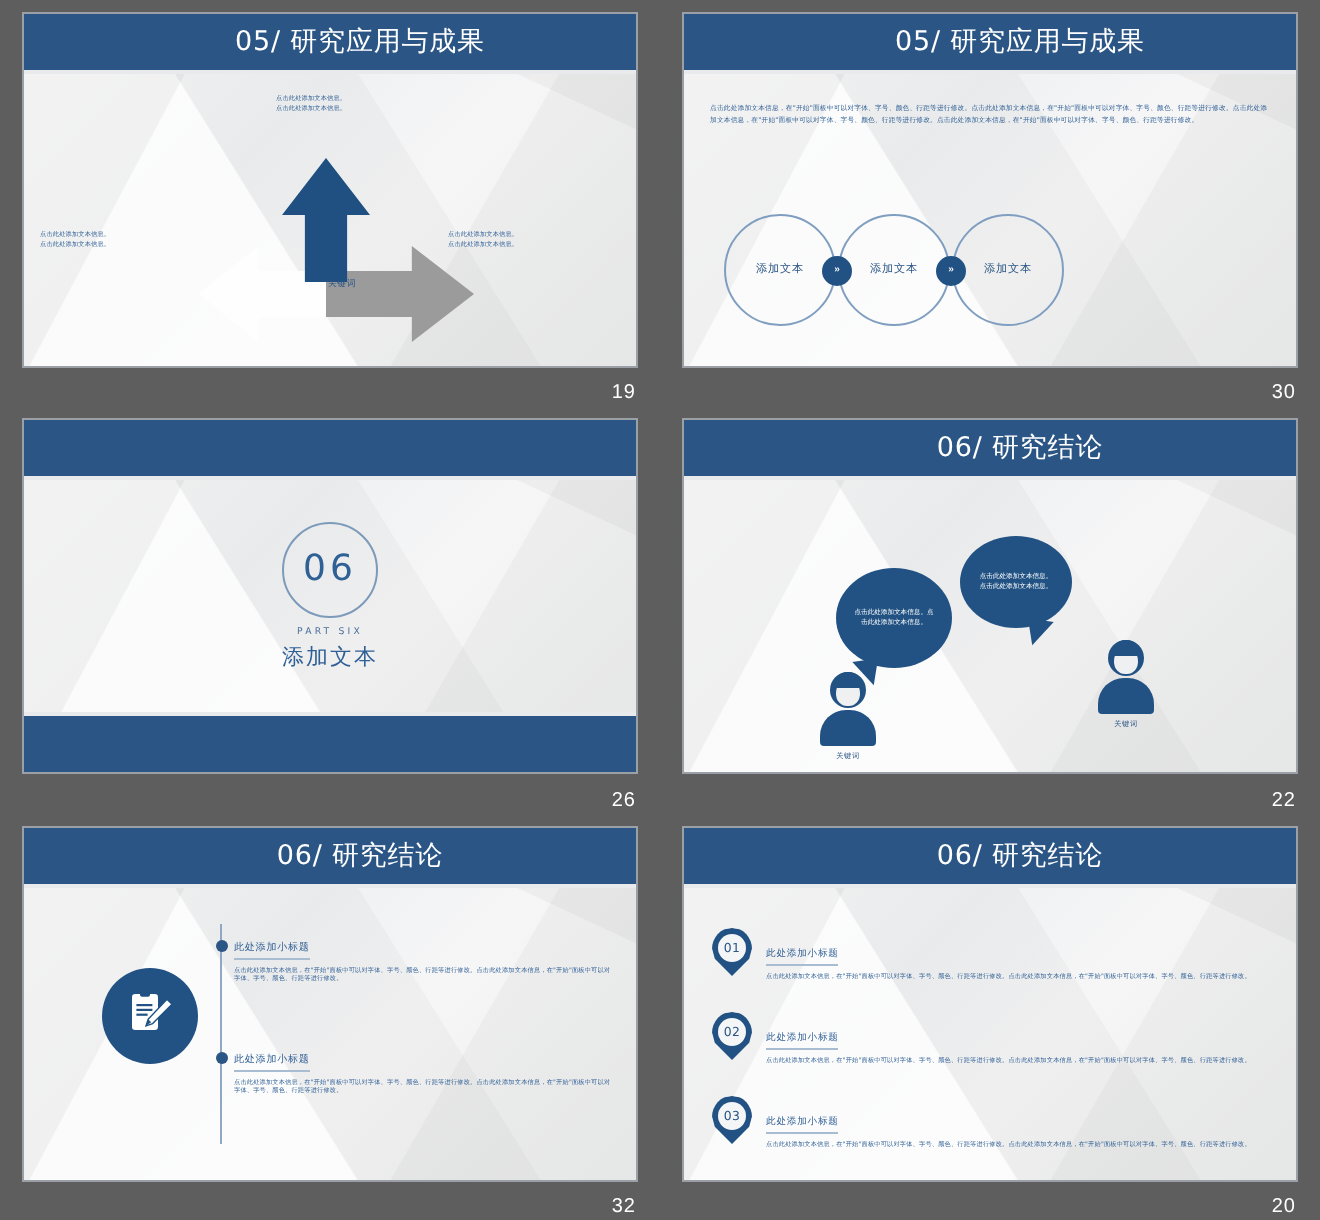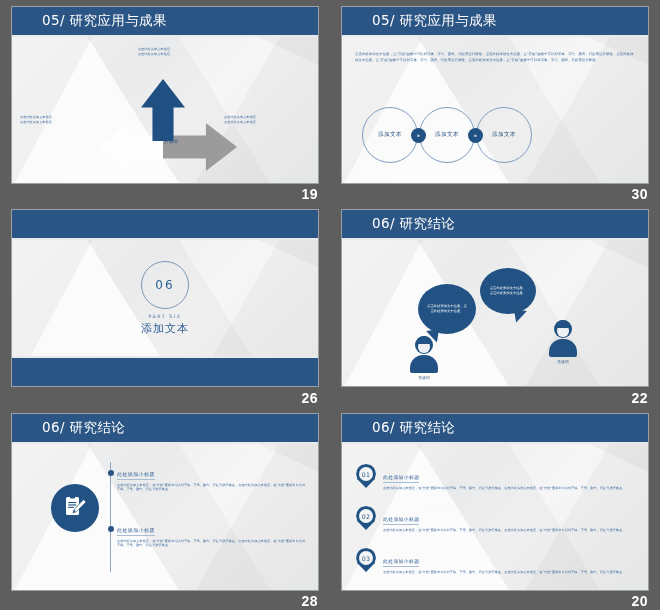--- a/index.html
+++ b/index.html
@@ -51,36 +51,37 @@
   .slide > * { position: relative; z-index: 1; }
 
   
   .hdr {
     height: 30px;
     background: #2a5584;
     display: flex;
     align-items: center;
     padding-left: 30px;
     border-bottom: 2px solid #e9eaec;
+    justify-content: center;
   }
   .hdr-title {
     color: #ffffff;
     font-size: 13.5px;
     letter-spacing: 0.4px;
     white-space: nowrap;
     font-family: "DejaVu Sans", "Liberation Sans", sans-serif;
   }
 
   .page-no {
     position: absolute;
     right: 12px;
     bottom: 1px;
     color: #ffffff;
-    font-size: 14px;
-    font-weight: bold;
+    font-size: 10px;
+    font-weight: normal;
     letter-spacing: 0.5px;
   }
 
   .body-area { position: relative; height: 148px; }
 
   .tiny {
     color: #2f5f95;
     font-size: 3.1px;
     line-height: 1.55;
     letter-spacing: 0.1px;
@@ -146,21 +147,21 @@
     height: 30px; background: #2a5584; border-top: 2px solid #e9eaec;
   }
   .s21-mid {
     position: absolute; left: 0; right: 0; top: 30px; bottom: 30px;
     display: flex; flex-direction: column; align-items: center; justify-content: center;
   }
   .big-circle {
     width: 48px; height: 48px; border-radius: 50%;
     border: 0.9px solid #7c9ab9;
     display: flex; align-items: center; justify-content: center;
-    color: #2f6195; font-size: 12px; letter-spacing: 2px;
+    color: #2f6195; font-size: 18px; letter-spacing: 2px;
     font-family: "DejaVu Sans", sans-serif;
   }
   .part-label {
     margin-top: 5px; color: #4a6f99; font-size: 4.6px;
     letter-spacing: 1.6px; font-family: "DejaVu Sans", sans-serif;
   }
   .part-title {
     margin-top: 2px; color: #2f5f95; font-size: 11px;
     letter-spacing: 1px; font-family: "DejaVu Sans", sans-serif;
   }
@@ -395,21 +396,21 @@
         <div class="s23-block" style="top:18px">
           <div class="sub-title">此处添加小标题</div>
           <div class="tiny sub-body">点击此处添加文本信息，在"开始"面板中可以对字体、字号、颜色、行距等进行修改。点击此处添加文本信息，在"开始"面板中可以对字体、字号、颜色、行距等进行修改。</div>
         </div>
         <div class="s23-block" style="top:74px">
           <div class="sub-title">此处添加小标题</div>
           <div class="tiny sub-body">点击此处添加文本信息，在"开始"面板中可以对字体、字号、颜色、行距等进行修改。点击此处添加文本信息，在"开始"面板中可以对字体、字号、颜色、行距等进行修改。</div>
         </div>
       </div>
     </div>
-    <div class="page-no">28</div>
+    <div class="page-no">32</div>
   </div>
 
   <div class="slide-cell">
     <div class="slide">
       <div class="hdr">
         <span class="hdr-title">06/ 研究结论</span>
       </div>
       <div class="body-area">
 
         <div class="pin-row" style="top:20px">

